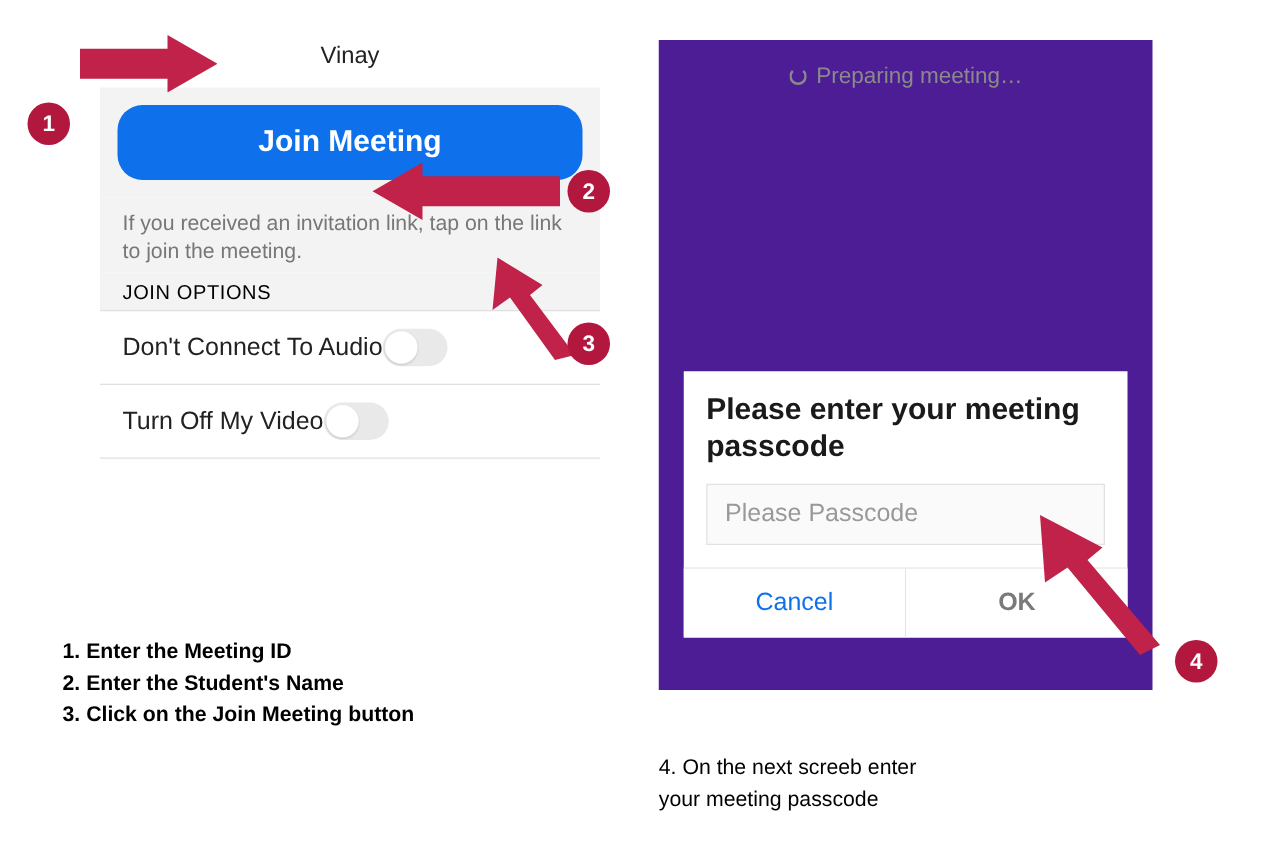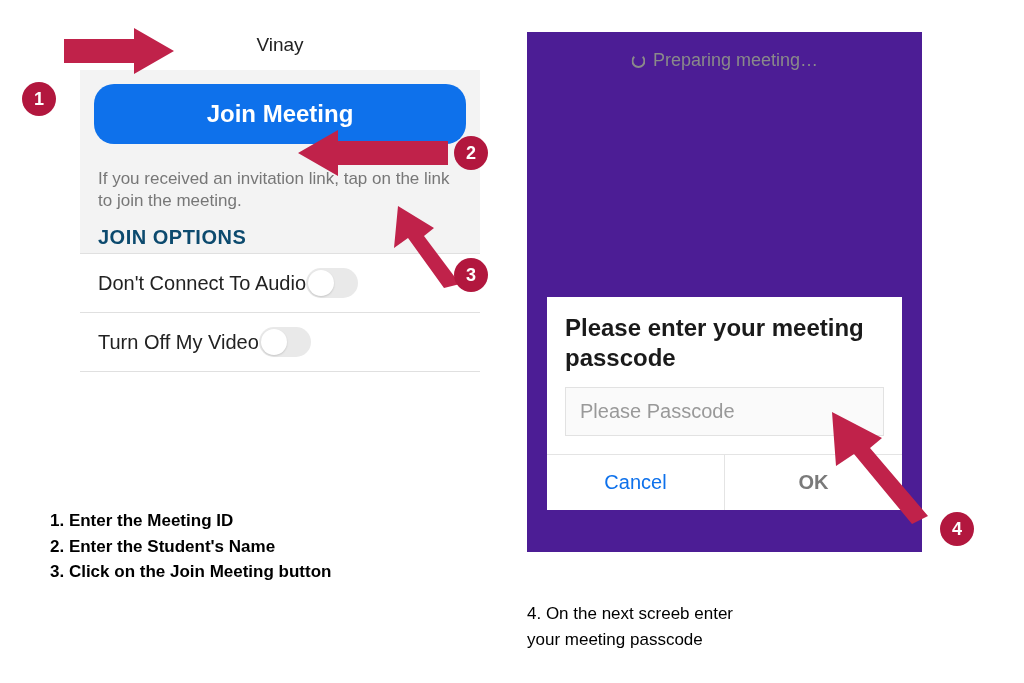--- a/index.html
+++ b/index.html
@@ -13,21 +13,21 @@
 .meeting-id-row .dropdown-icon { position: absolute; right: 18px; top: 50%; transform: translateY(-50%); }
 
 .link-row { background: #f5f5f5; text-align: center; padding: 10px 0; color: #0e71eb; font-size: 18px; }
 
 .name-row { background: #fff; padding: 14px 18px; text-align: center; font-size: 19px; color: #222; }
 
 .join-btn-container { background: #f3f3f3; padding: 14px; }
 .join-btn { background: #0e71eb; color: #fff; font-size: 24px; font-weight: 600; text-align: center; padding: 16px 0; border-radius: 20px; width: 100%; border: none; cursor: pointer; }
 
 .hint-text { padding: 10px 18px 6px; color: #777; font-size: 17px; line-height: 1.3; background: #f3f3f3; }
-.section-label { padding: 8px 18px 4px; color: #0c4a6e; font-size: 20px; letter-spacing: 0.5px; background: #f3f3f3; font-weight: bold; }
+.section-label { padding: 8px 18px 4px; color: #000000; font-size: 16px; letter-spacing: 0.5px; background: #f3f3f3; }
 
 .option-row { background: #fff; border-top: 1px solid #e0e0e0; padding: 14px 18px; font-size: 20px; color: #222; display: flex; justify-content: flex-start; align-items: center; }
 .option-row:last-of-type { border-bottom: 1px solid #e0e0e0; }
 
 .toggle { width: 52px; height: 30px; background: #e9e9e9; border-radius: 15px; position: relative; }
 .toggle::after { content: ''; position: absolute; width: 26px; height: 26px; background: #fff; border-radius: 50%; top: 2px; left: 2px; box-shadow: 0 1px 2px rgba(0,0,0,0.15); }
 
 .instructions-left { position: absolute; left: 50px; top: 508px; font-size: 17px; font-weight: 600; color: #000; line-height: 1.5; }
 .instructions-right { position: absolute; left: 527px; top: 558px; font-size: 17px; font-weight: 400; color: #000; line-height: 1.5; margin-top: 43px; }
 

